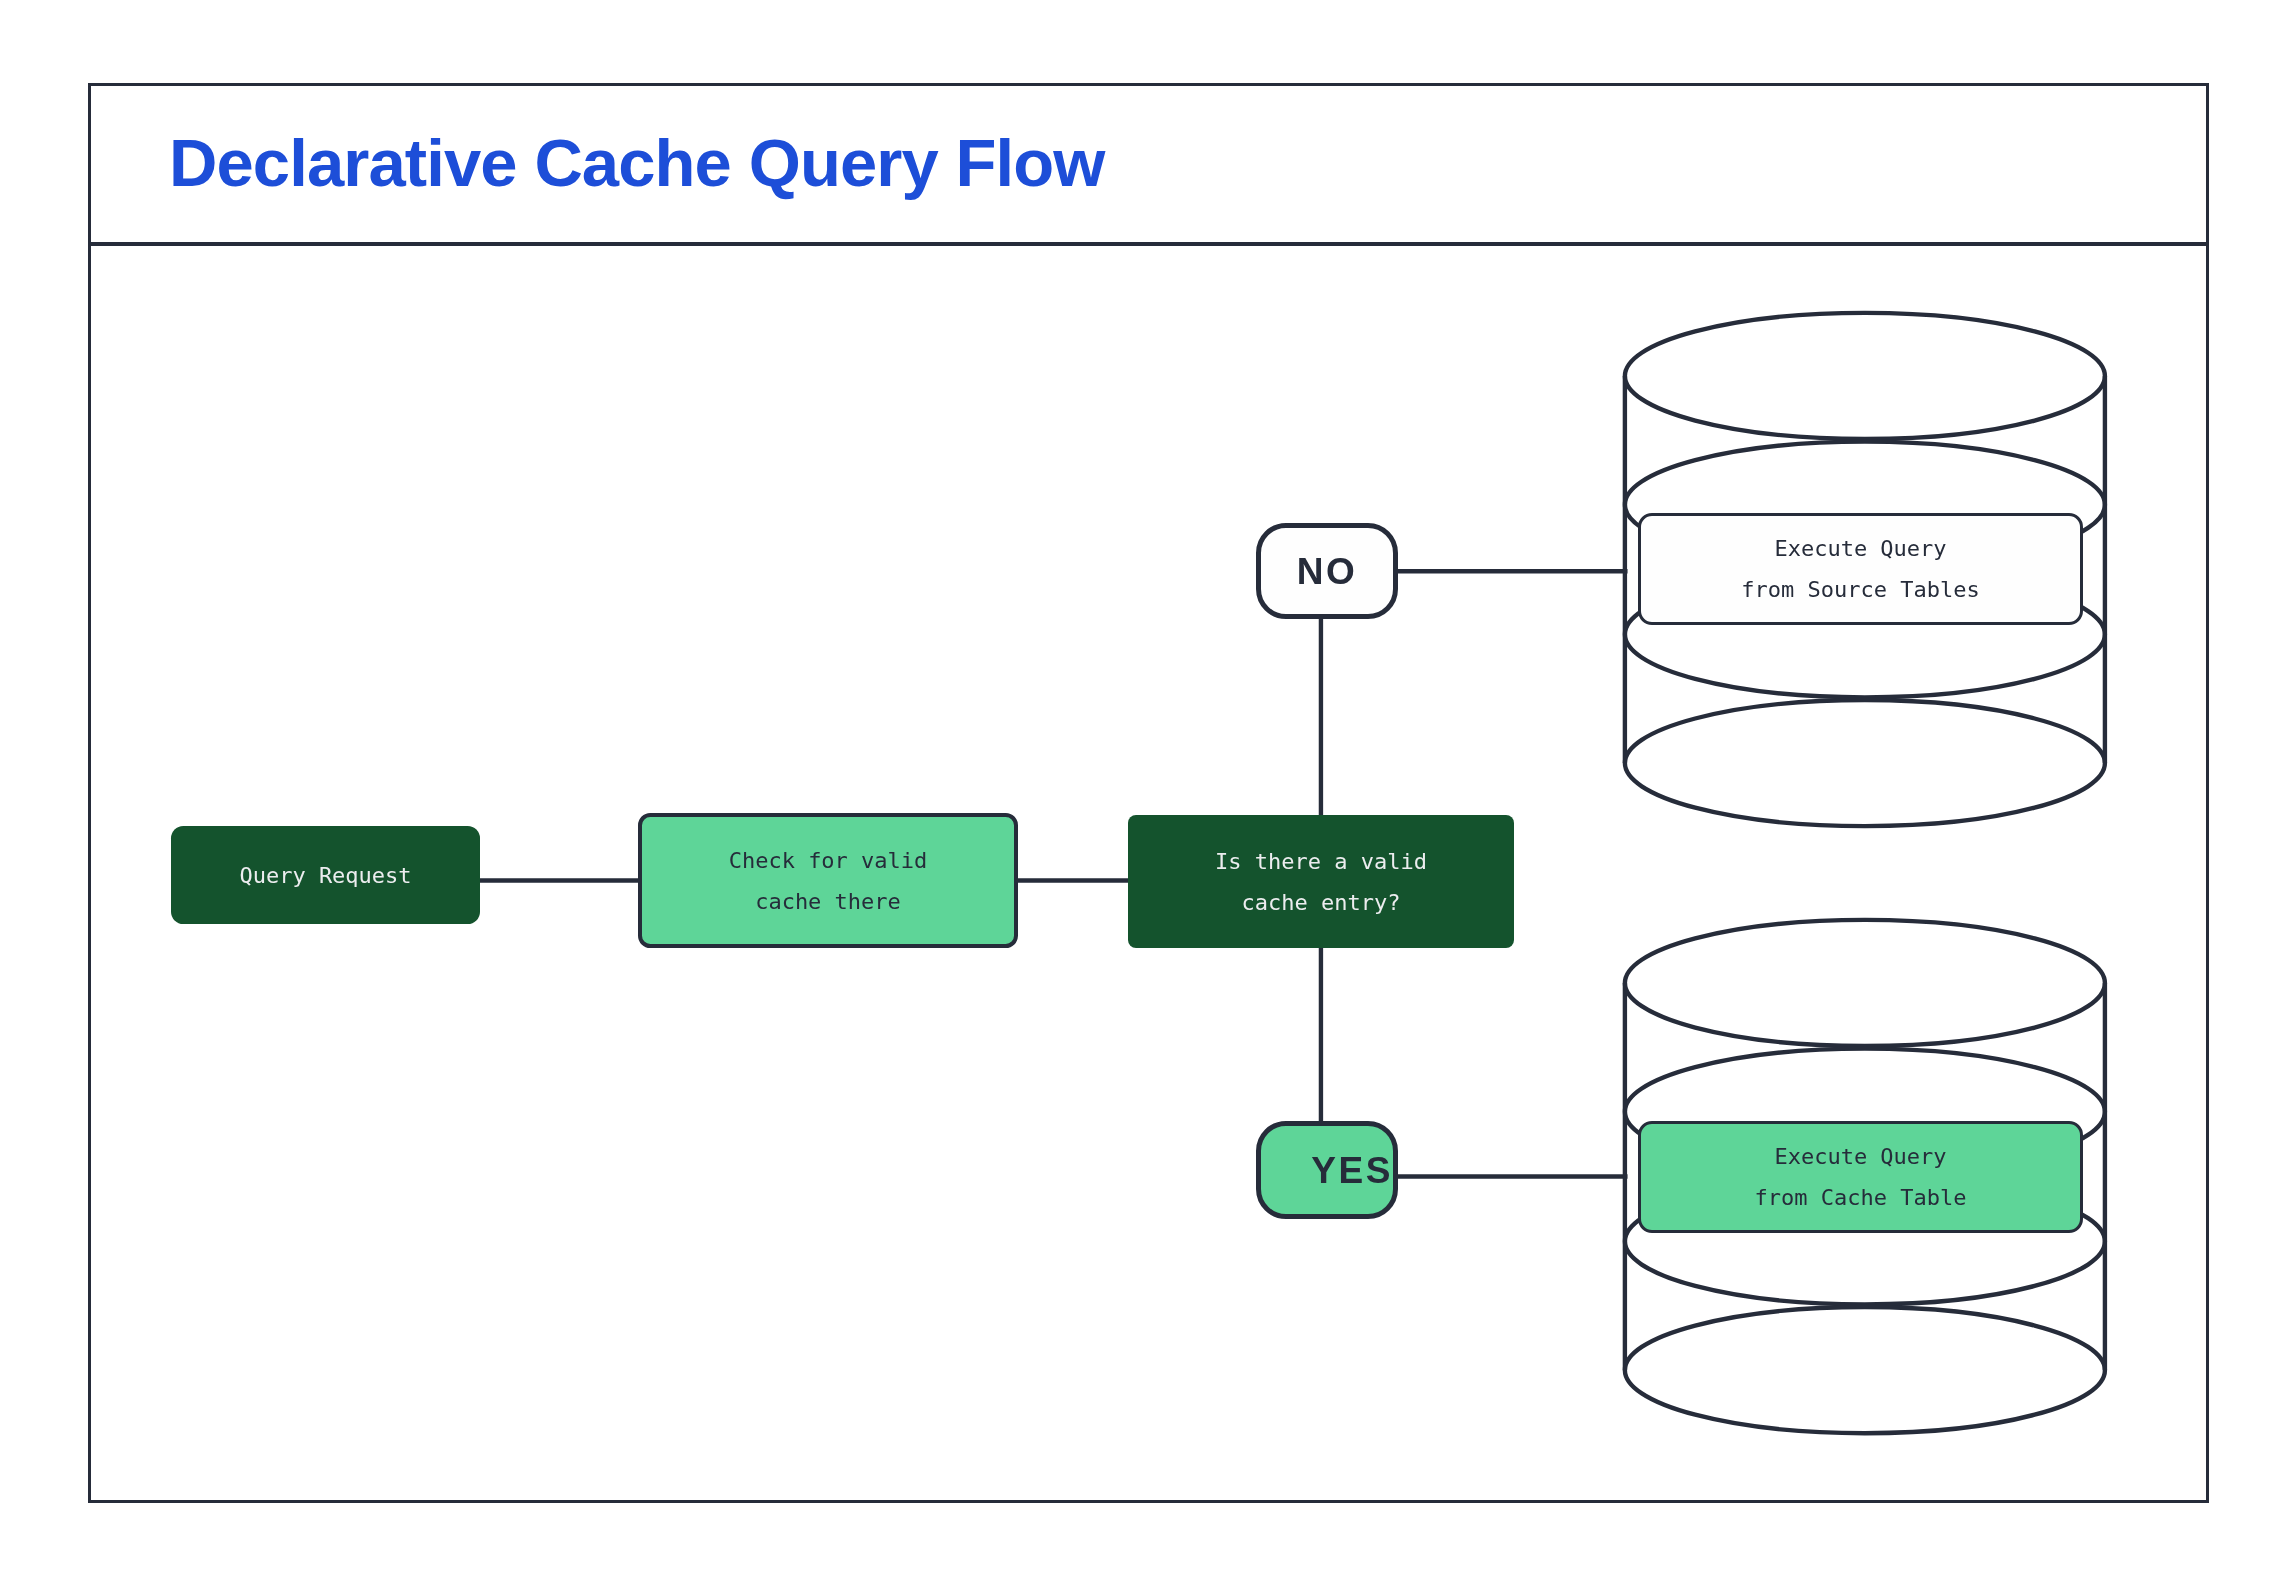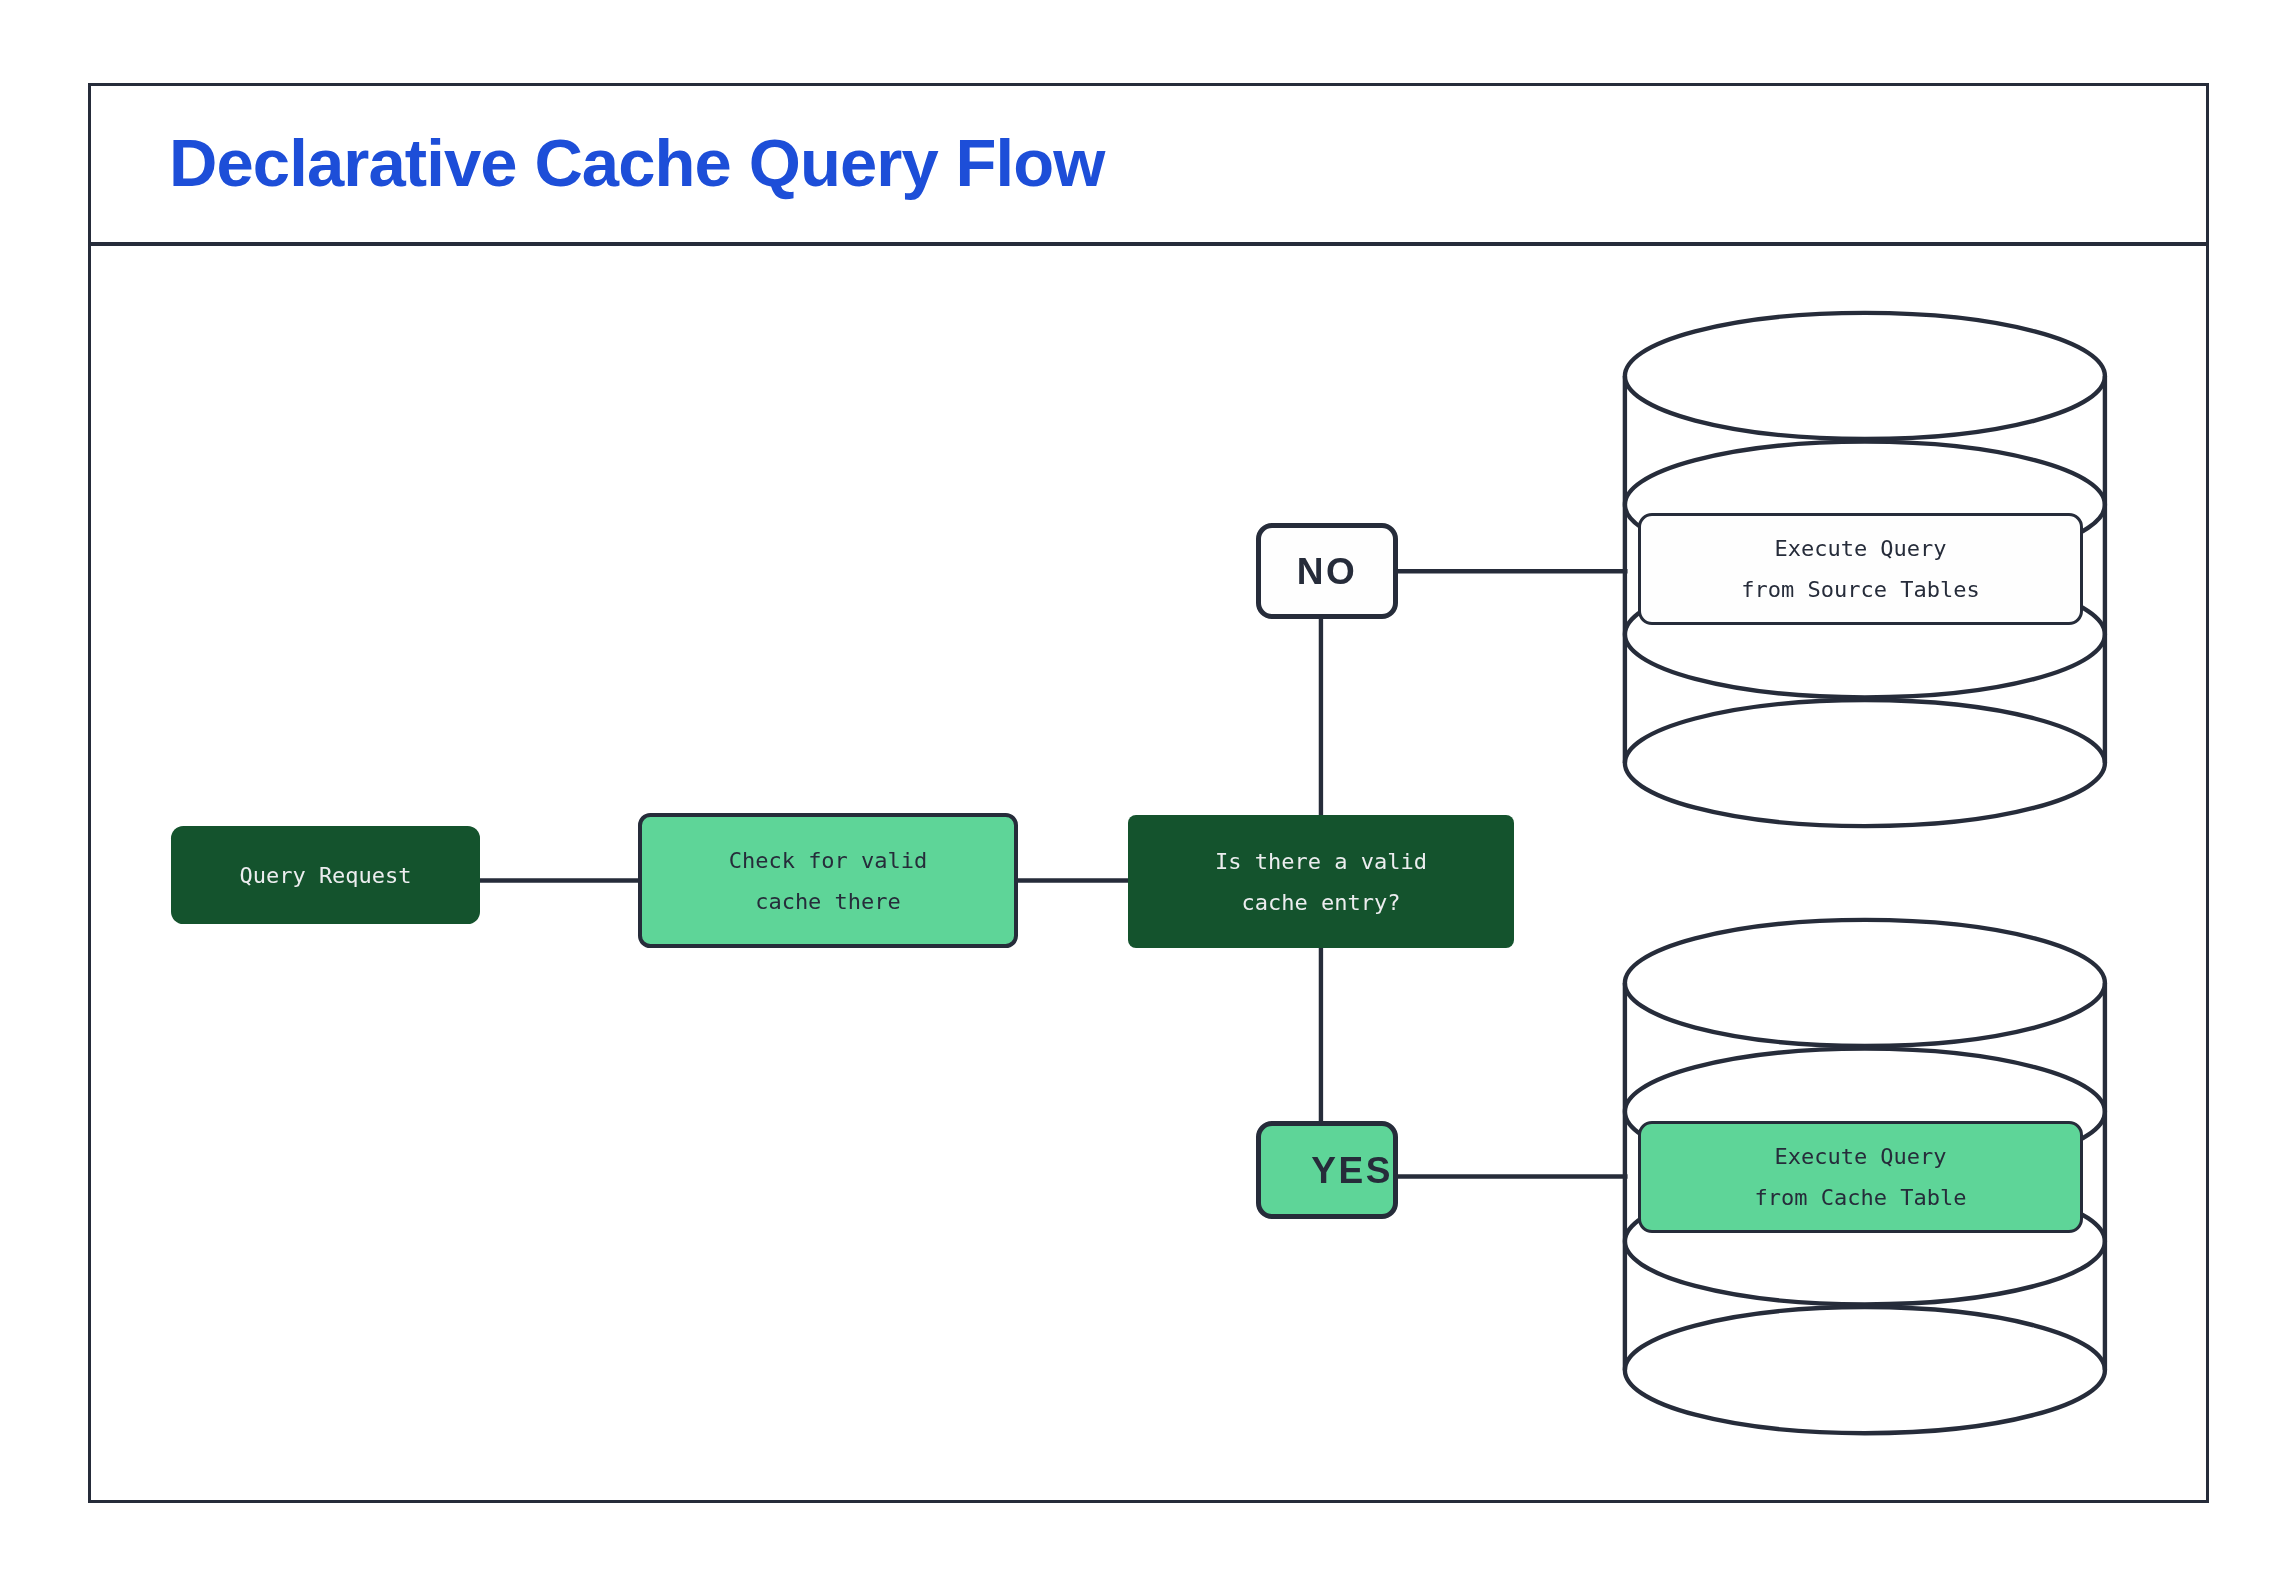--- a/index.html
+++ b/index.html
@@ -47,21 +47,21 @@
   }
   .node span{display:block;white-space:nowrap;}
   .node.dark{background:#14532d;color:#ECEDEF;}
   .node.green{background:#5ED598;border:4.4px solid #262C3A;}
   .node.outline{background:#FEFEFE;border:4.4px solid #262C3A;}
   .branch{
     font-family:"Liberation Sans", sans-serif;
     font-weight:bold;
     font-size:37px;
     letter-spacing:2.6px;
-    border-radius:16px;
+    border-radius:30px;
   }
   .branch.outline{border-width:5.3px;}
   .branch.green{border-width:5.3px;align-items:flex-end;}
 </style>
 </head>
 <body>
 
 <div class="stage">
 
   <svg class="wires" viewBox="0 0 2620 1816" fill="none" stroke="#262C3A" stroke-width="5">

